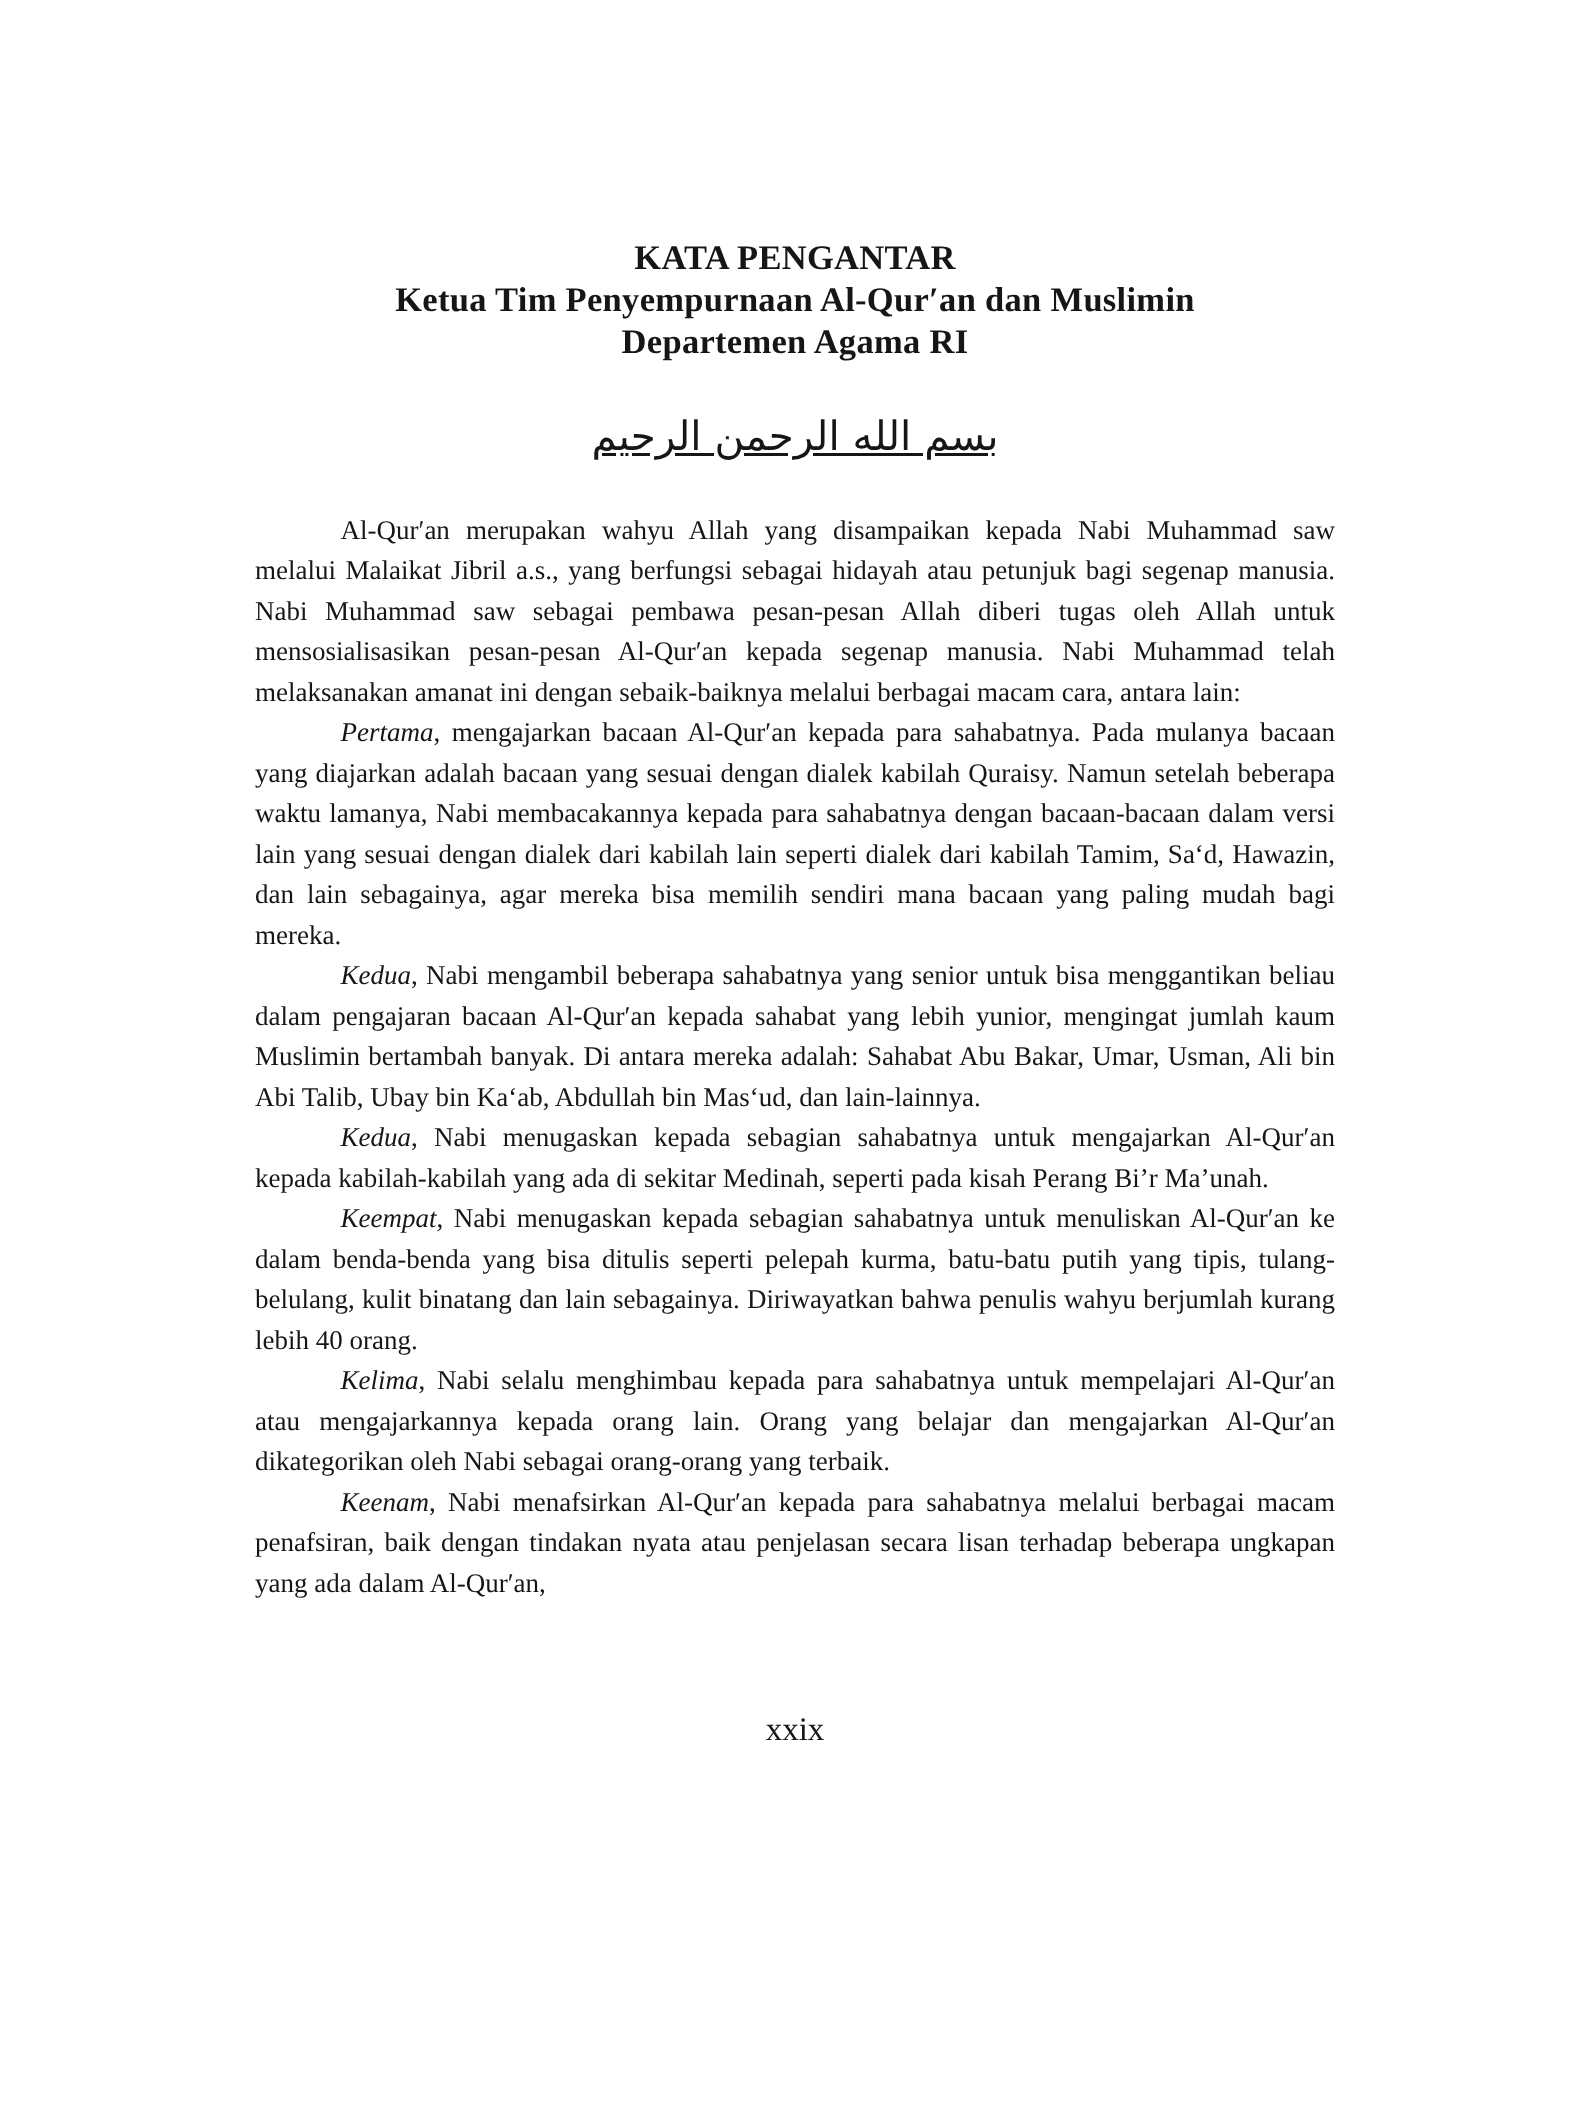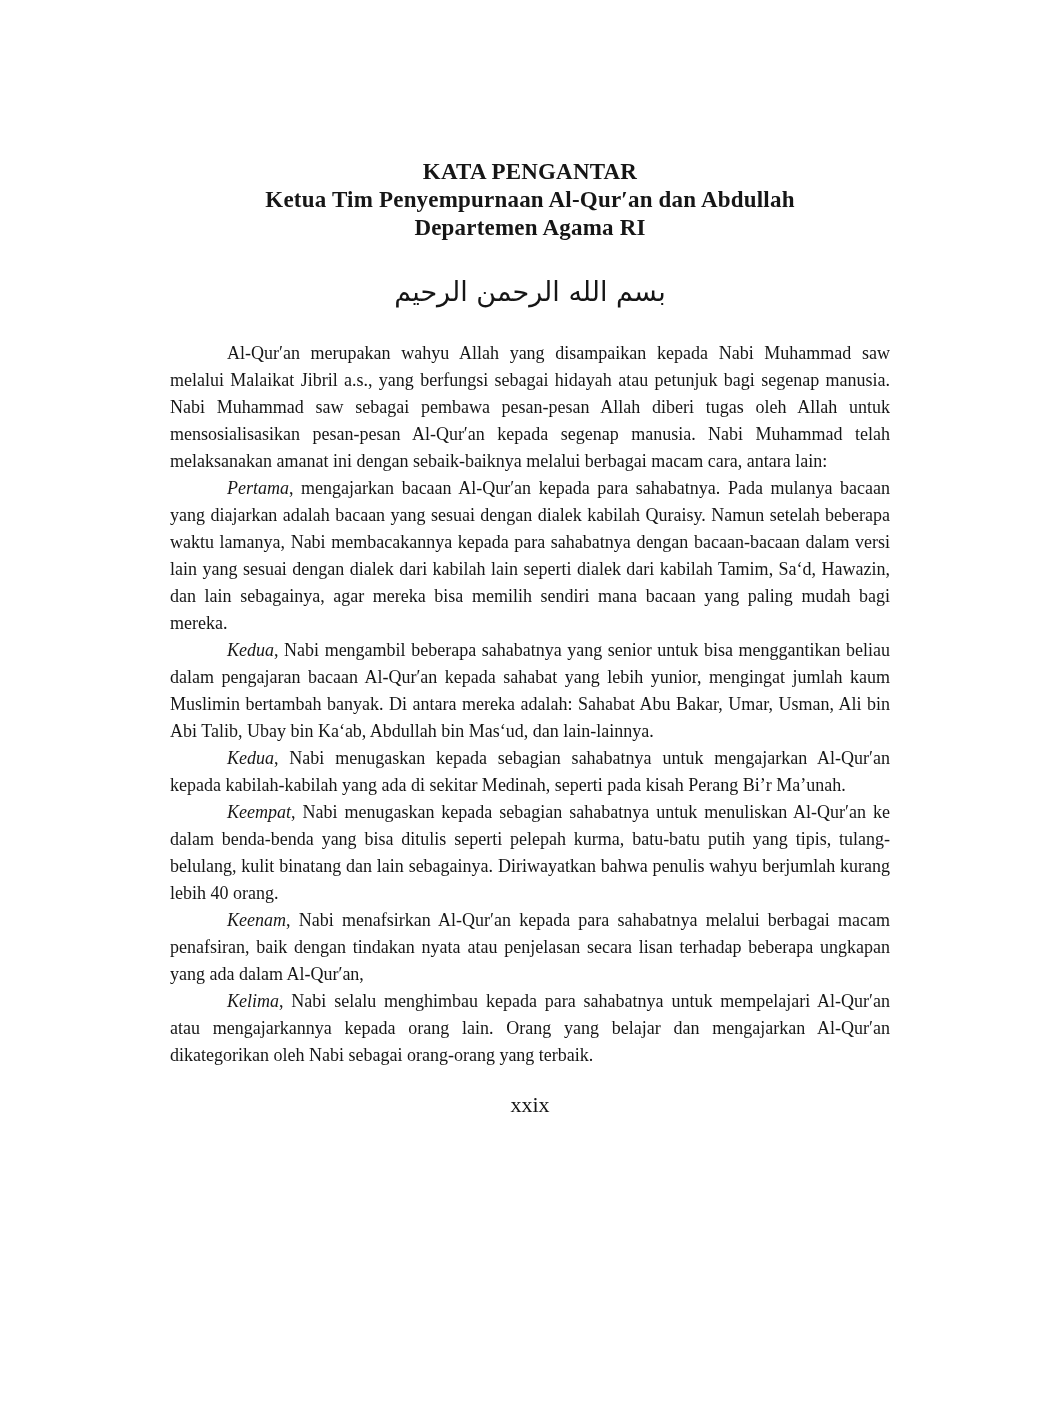--- a/index.html
+++ b/index.html
@@ -27,20 +27,21 @@
     line-height: 28px;
     letter-spacing: 0.2px;
   }
   .bismillah {
     text-align: center;
     font-family: "DejaVu Sans", sans-serif;
     font-size: 27px;
     line-height: 40px;
     margin-top: 30px;
     font-weight: normal;
+    text-decoration: underline;
   }
   .body-text {
     margin-top: 28px;
     font-size: 18px;
     line-height: 27px;
     text-align: justify;
   }
   .body-text p {
     margin: 0;
     padding: 0;
@@ -48,39 +49,39 @@
   }
   .body-text p:first-child {
     
   }
   .body-text em {
   }
   .page-number {
     text-align: center;
     font-size: 22px;
     line-height: 27px;
-    margin-top: 22px;
+    margin-top: 70px;
   }
 </style>
 </head>
 <body>
 
 <div class="page">
   <header class="heading">
     <div>KATA PENGANTAR</div>
-    <div>Ketua Tim Penyempurnaan Al-Qur′an dan Abdullah</div>
+    <div>Ketua Tim Penyempurnaan Al-Qur′an dan Muslimin</div>
     <div>Departemen Agama RI</div>
   </header>
 
   <div class="bismillah" dir="rtl" lang="ar">بسم الله الرحمن الرحيم</div>
 
   <main class="body-text" id="body-paragraphs">
       <p>Al-Qur′an merupakan wahyu Allah yang disampaikan kepada Nabi Muhammad saw melalui Malaikat Jibril a.s., yang berfungsi sebagai hidayah atau petunjuk bagi segenap manusia. Nabi Muhammad saw sebagai pembawa pesan-pesan Allah diberi tugas oleh Allah untuk mensosialisasikan pesan-pesan Al-Qur′an kepada segenap manusia. Nabi Muhammad telah melaksanakan amanat ini dengan sebaik-baiknya melalui berbagai macam cara, antara lain:</p>
       <p><em>Pertama</em>, mengajarkan bacaan Al-Qur′an kepada para sahabatnya. Pada mulanya bacaan yang diajarkan adalah bacaan yang sesuai dengan dialek kabilah Quraisy. Namun setelah beberapa waktu lamanya, Nabi membacakannya kepada para sahabatnya dengan bacaan-bacaan dalam versi lain yang sesuai dengan dialek dari kabilah lain seperti dialek dari kabilah Tamim, Sa‘d, Hawazin, dan lain sebagainya, agar mereka bisa memilih sendiri mana bacaan yang paling mudah bagi mereka.</p>
       <p><em>Kedua</em>, Nabi mengambil beberapa sahabatnya yang senior untuk bisa menggantikan beliau dalam pengajaran bacaan Al-Qur′an kepada sahabat yang lebih yunior, mengingat jumlah kaum Muslimin bertambah banyak. Di antara mereka adalah: Sahabat Abu Bakar, Umar, Usman, Ali bin Abi Talib, Ubay bin Ka‘ab, Abdullah bin Mas‘ud, dan lain-lainnya.</p>
       <p><em>Kedua</em>, Nabi menugaskan kepada sebagian sahabatnya untuk mengajarkan Al-Qur′an kepada kabilah-kabilah yang ada di sekitar Medinah, seperti pada kisah Perang Bi’r Ma’unah.</p>
       <p><em>Keempat</em>, Nabi menugaskan kepada sebagian sahabatnya untuk menuliskan Al-Qur′an ke dalam benda-benda yang bisa ditulis seperti pelepah kurma, batu-batu putih yang tipis, tulang-belulang, kulit binatang dan lain sebagainya. Diriwayatkan bahwa penulis wahyu berjumlah kurang lebih 40 orang.</p>
+      <p><em>Kelima</em>, Nabi selalu menghimbau kepada para sahabatnya untuk mempelajari Al-Qur′an atau mengajarkannya kepada orang lain. Orang yang belajar dan mengajarkan Al-Qur′an dikategorikan oleh Nabi sebagai orang-orang yang terbaik.</p>
       <p><em>Keenam</em>, Nabi menafsirkan Al-Qur′an kepada para sahabatnya melalui berbagai macam penafsiran, baik dengan tindakan nyata atau penjelasan secara lisan terhadap beberapa ungkapan yang ada dalam Al-Qur′an,</p>
-      <p><em>Kelima</em>, Nabi selalu menghimbau kepada para sahabatnya untuk mempelajari Al-Qur′an atau mengajarkannya kepada orang lain. Orang yang belajar dan mengajarkan Al-Qur′an dikategorikan oleh Nabi sebagai orang-orang yang terbaik.</p>
     </main>
 
   <footer class="page-number">xxix</footer>
 </div>
 
 </body></html>

